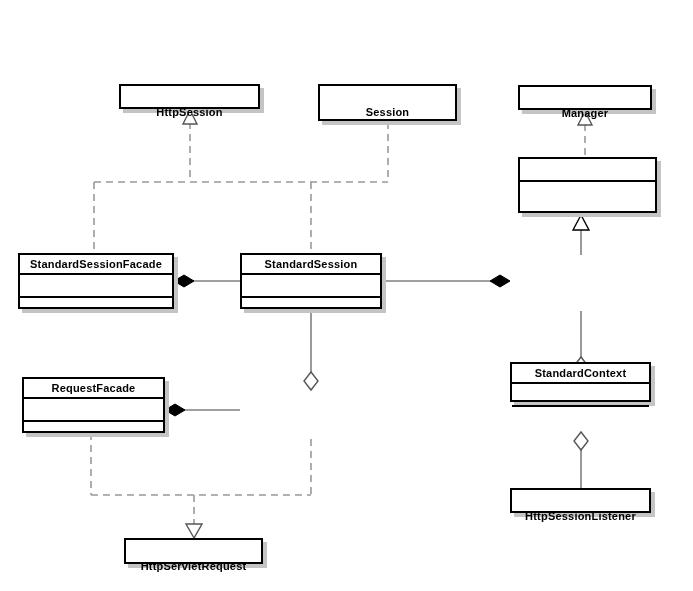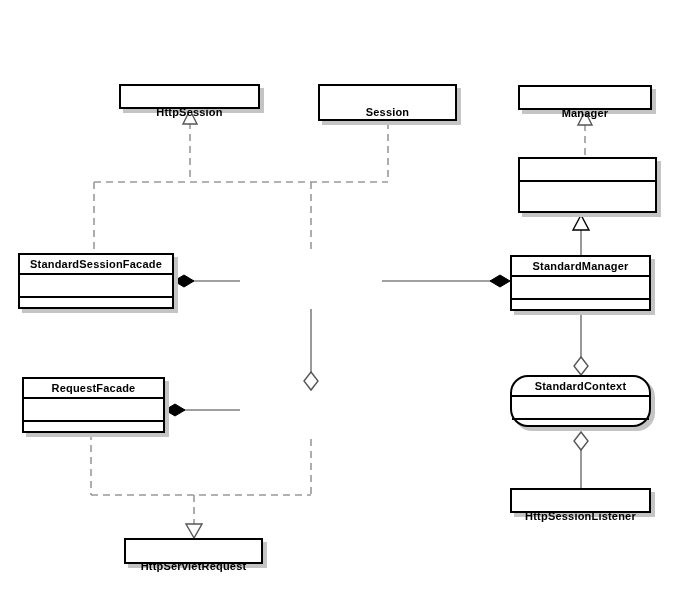--- a/index.html
+++ b/index.html
@@ -150,35 +150,35 @@
     <div class="uml-attrs"></div>
     <div class="uml-ops"></div>
   </div>
 
   <div class="uml-class compartments" style="left:18px; top:253px; width:156px; height:56px;">
     <div class="uml-name">StandardSessionFacade</div>
     <div class="uml-attrs"></div>
     <div class="uml-ops"></div>
   </div>
 
-
-  <div class="uml-class compartments" style="left:510px; top:255px; width:141px; height:56px;">
-    <div class="uml-name">StandardManager</div>
+  <div class="uml-class compartments" style="left:240px; top:253px; width:142px; height:56px;">
+    <div class="uml-name">StandardSession</div>
     <div class="uml-attrs"></div>
     <div class="uml-ops"></div>
   </div>
+
 
   <div class="uml-class compartments" style="left:22px; top:377px; width:143px; height:56px;">
     <div class="uml-name">RequestFacade</div>
     <div class="uml-attrs"></div>
     <div class="uml-ops"></div>
   </div>
 
 
-  <div class="uml-class compartments" style="left:510px; top:375px; width:141px; height:52px;border-radius:18px;">
+  <div class="uml-class compartments" style="left:510px; top:362px; width:141px; height:40px;">
     <div class="uml-name">StandardContext</div>
     <div class="uml-attrs"></div>
     <div class="uml-ops"></div>
   </div>
 
   <div class="uml-class" style="left:510px; top:488px; width:141px; height:25px;">
     <div class="uml-name">HttpSessionListener</div>
   </div>
 
   <div class="uml-class" style="left:124px; top:538px; width:139px; height:26px;">

